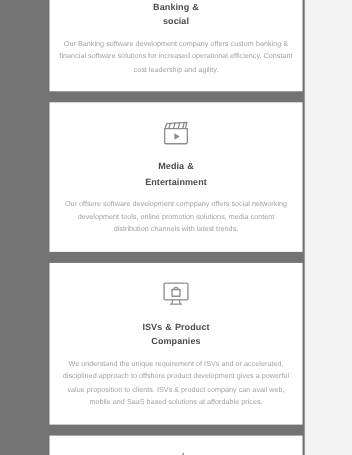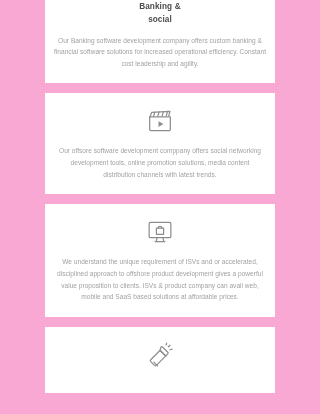--- a/index.html
+++ b/index.html
@@ -8,23 +8,23 @@
     width: 320px;
     height: 414px;
     overflow: hidden;
     background: #f3f3f3;
     font-family: "Liberation Sans", sans-serif;
     -webkit-font-smoothing: antialiased;
   }
 
   #viewport {
     position: relative;
-    width: 320px;
+    width: 277px;
     height: 414px;
-    background: #f9a8d4;
+    background: #737373;
     overflow: hidden;
   }
 
   .card-list {
     position: absolute;
     top: -11px;
     left: 0;
     width: 320px;
     display: flex;
     flex-direction: column;
@@ -100,32 +100,40 @@
 
     <div class="card">
       <div class="card-icon">
         <svg viewBox="0 0 32 32" fill="none" stroke="currentColor" stroke-width="1.4" stroke-linecap="round" stroke-linejoin="round">
           <path d="M4.2 11.3 h23.6 v14.2 a1.6 1.6 0 0 1 -1.6 1.6 H5.8 a1.6 1.6 0 0 1 -1.6 -1.6 Z"></path>
           <path d="M4.6 11.3 L6.4 6.2 L27.4 4.9 L26.0 10.1"></path>
           <path d="M10.1 5.9 L8.6 10.8 M15.0 5.6 L13.5 10.6 M19.9 5.3 L18.4 10.4 M24.6 5.0 L23.2 10.2"></path>
           <path d="M14.3 16.2 v6.6 l5.6 -3.3 z" fill="currentColor" stroke="none"></path>
         </svg>
       </div>
+      <div class="card-title">
+        <span>Media &amp;</span><br>
+        <span>Entertainment</span>
+      </div>
       <p class="card-body">Our offsore software development comppany offers social networking development tools, online promotion solutions, media content distribution channels with latest trends.</p>
     </div>
 
     <div class="card">
       <div class="card-icon">
         <svg viewBox="0 0 32 32" fill="none" stroke="currentColor" stroke-width="1.4" stroke-linecap="round" stroke-linejoin="round">
           <rect x="3.6" y="5.0" width="24.8" height="17.4" rx="1.4"></rect>
           <path d="M12.6 22.4 L11.8 26.4 M19.4 22.4 L20.2 26.4"></path>
           <path d="M10.4 26.9 h11.2"></path>
           <path d="M11.9 11.6 h8.2 v7.0 h-8.2 z"></path>
           <path d="M13.9 11.6 a2.1 2.1 0 0 1 4.2 0"></path>
         </svg>
+      </div>
+      <div class="card-title">
+        <span>ISVs &amp; Product</span><br>
+        <span>Companies</span>
       </div>
       <p class="card-body">We understand the unique requirement of ISVs and or accelerated, disciplined approach to offshore product development gives a powerful value proposition to clients. ISVs &amp; product company can avail web, mobile and SaaS based solutions at affordable prices.</p>
     </div>
 
     <div class="card">
       <div class="card-icon">
         <svg viewBox="0 0 32 32" fill="none" stroke="currentColor" stroke-width="1.4" stroke-linecap="round" stroke-linejoin="round">
           <path d="M5.4 21.4 L16.2 10.6 L22.6 17.0 L11.8 27.8 a1.5 1.5 0 0 1 -2.1 0 L5.4 23.5 a1.5 1.5 0 0 1 0 -2.1 Z"></path>
           <path d="M16.0 10.8 L22.4 17.2 L24.9 14.7 a1.3 1.3 0 0 0 0 -1.8 L18.9 6.9 a1.3 1.3 0 0 0 -1.8 0 Z"></path>
           <path d="M9.0 24.2 L13.2 28.4"></path>

